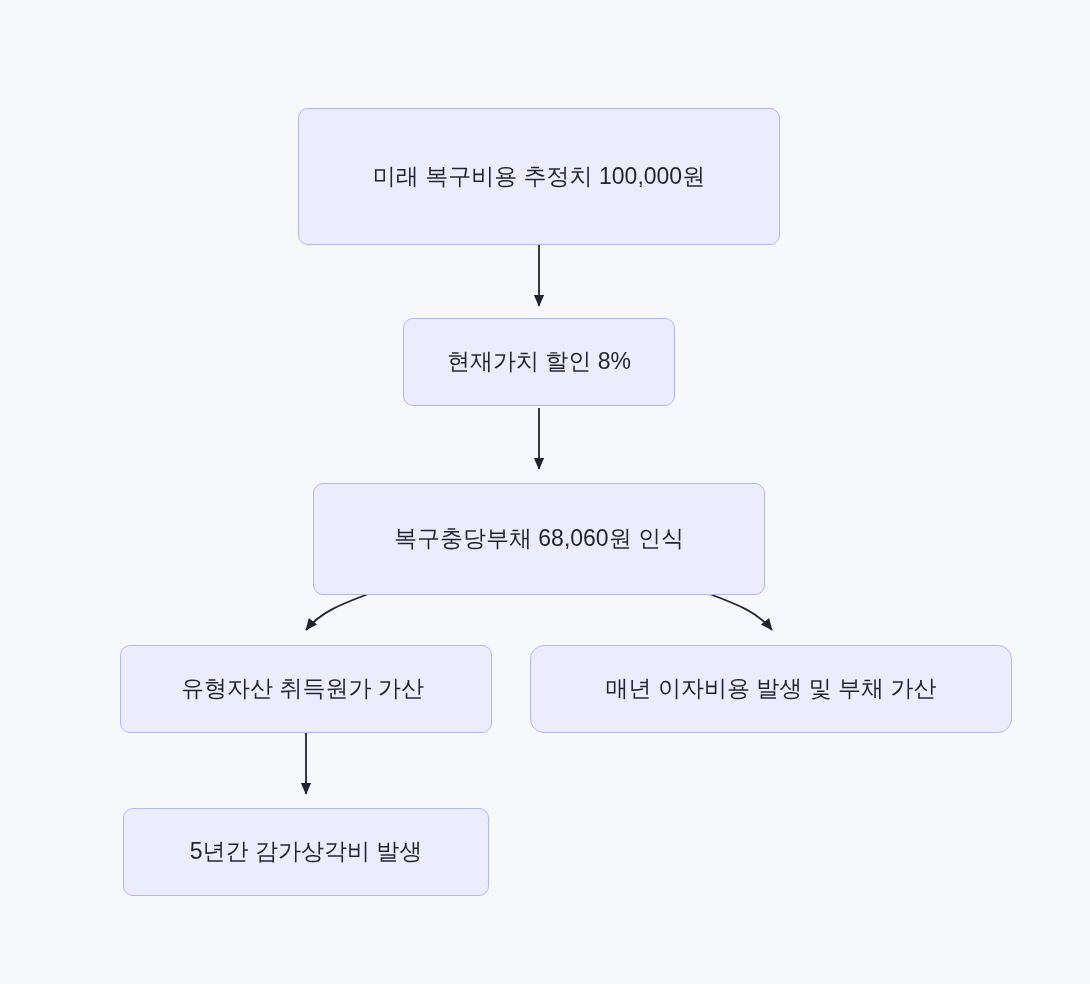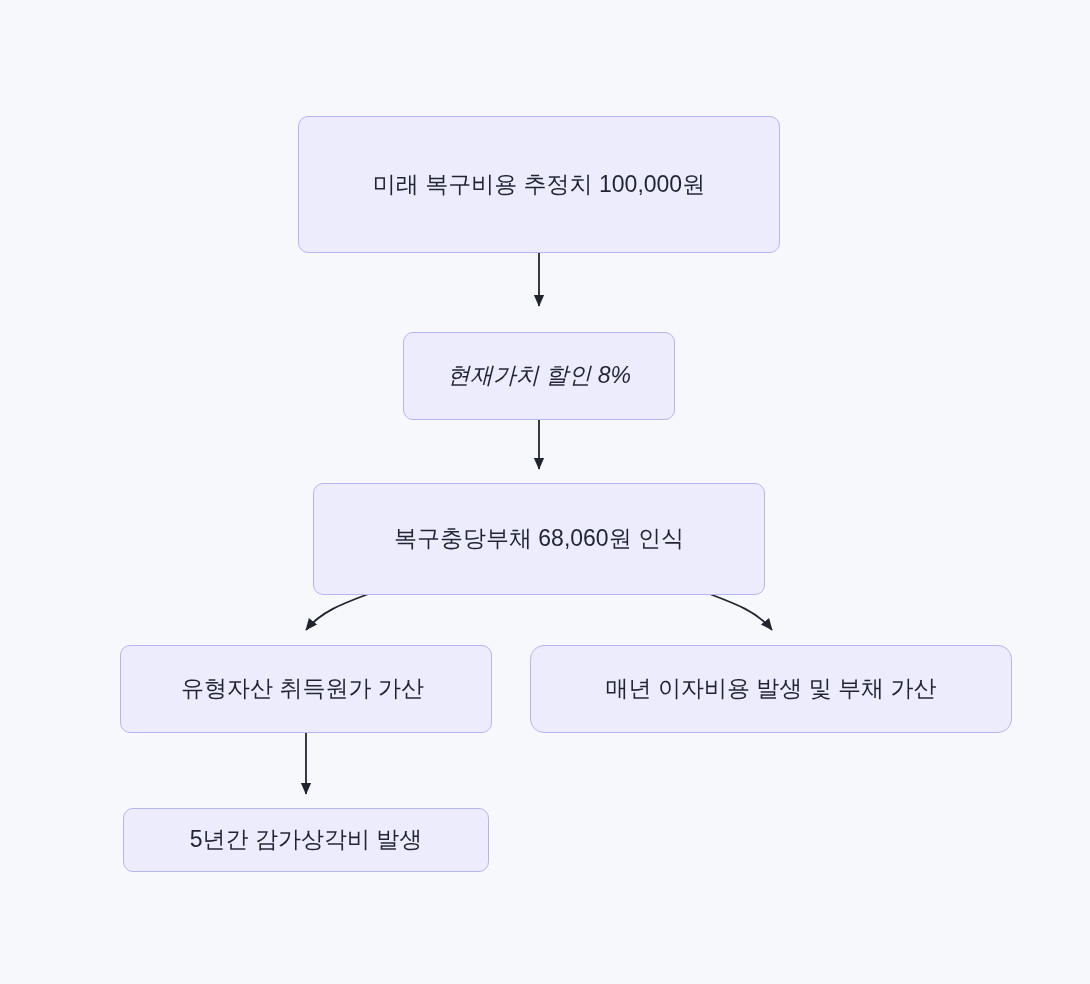--- a/index.html
+++ b/index.html
@@ -39,26 +39,26 @@
     display: flex;
     align-items: center;
     justify-content: center;
     padding: 6px 14px;
   }
   .node-label {
     display: block;
     width: 100%;
   }
   
-  #node-future-cost   { left: 298px; top: 108px;  width: 482px; height: 137px; margin-top: 8px; }
-  #node-discount      { left: 403px; top: 332px;  width: 272px; height: 88px; font-style: italic;  }
+  #node-future-cost   { left: 298px; top: 108px;  width: 482px; height: 137px; }
+  #node-discount      { left: 403px; top: 318px;  width: 272px; height: 88px;  }
   #node-liability     { left: 313px; top: 483px;  width: 452px; height: 112px;  }
   #node-asset-cost    { left: 120px; top: 645px;  width: 372px; height: 88px; padding-left: 7px;  }
   #node-interest      { left: 530px; top: 645px;  width: 482px; height: 88px; border-radius: 14px;  }
-  #node-depreciation  { left: 123px; top: 808px;  width: 366px; height: 64px;  }
+  #node-depreciation  { left: 123px; top: 808px;  width: 366px; height: 88px;  }
 </style>
 </head>
 <body>
 
 <div id="diagram">
 
   <svg id="edges" viewBox="0 0 1090 984" xmlns="http://www.w3.org/2000/svg">
     <defs>
       <marker id="arrowhead" markerWidth="9" markerHeight="9" refX="6.2" refY="3.2" orient="auto" markerUnits="strokeWidth">
         <path d="M0,0.3 L6.6,3.2 L0,6.1 z" fill="#1f2430"></path>

